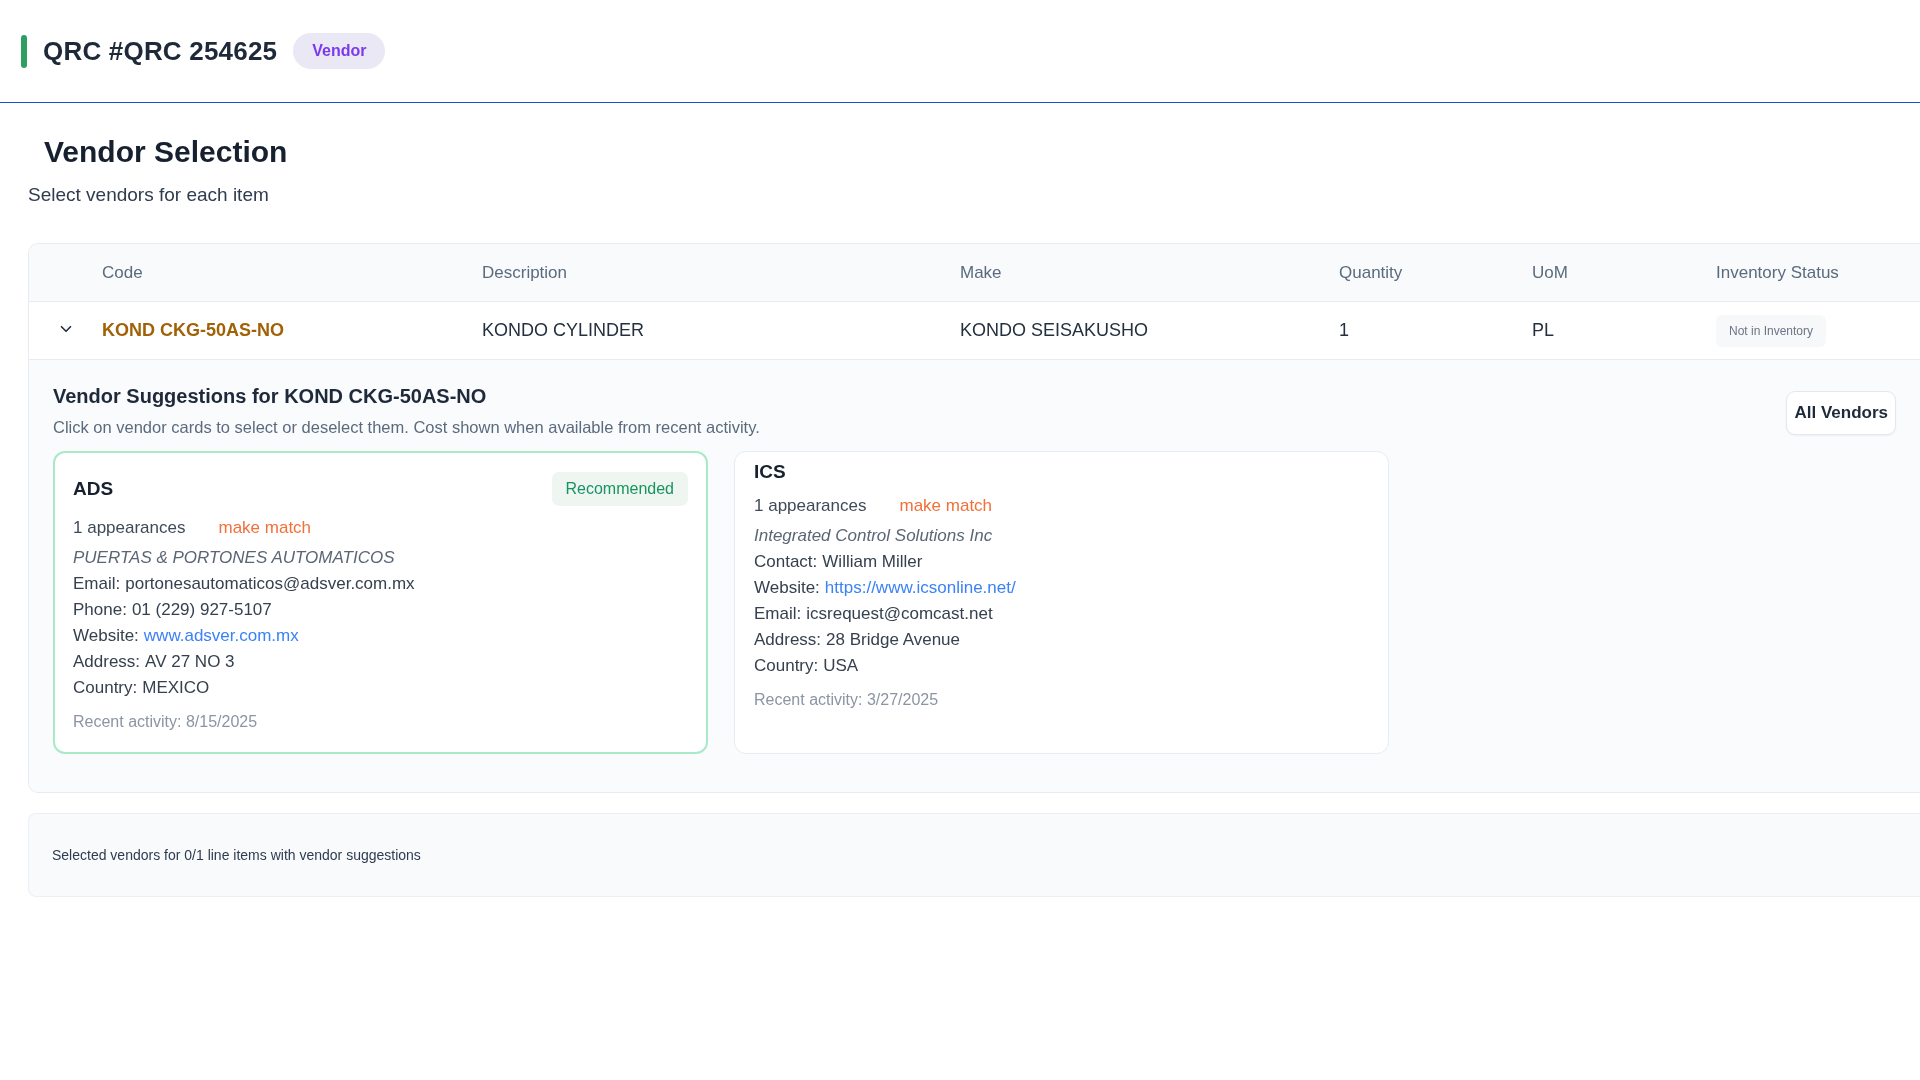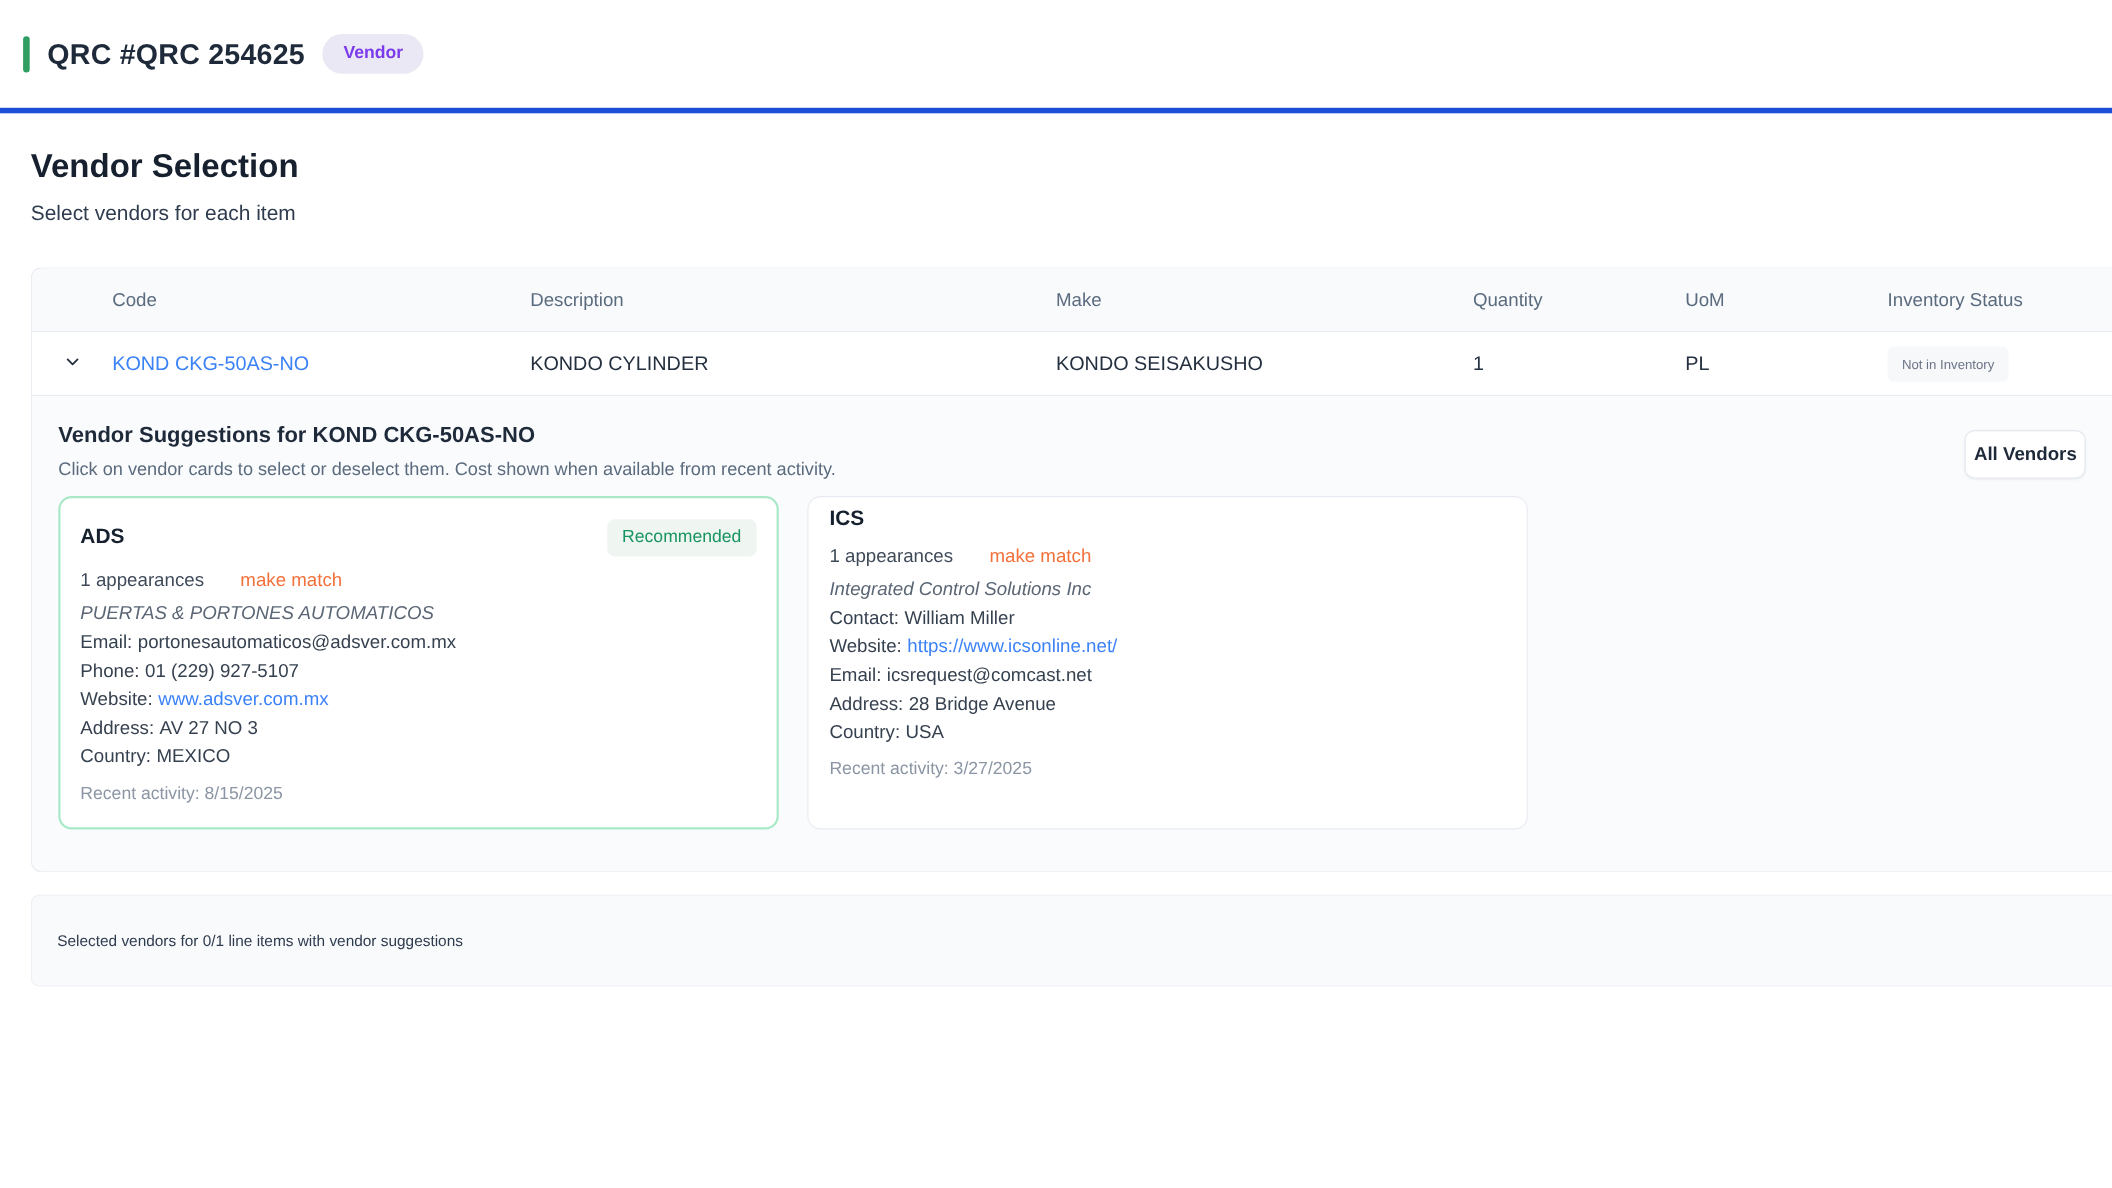--- a/index.html
+++ b/index.html
@@ -8,34 +8,34 @@
     width:1920px; height:1080px;
     background:#ffffff;
     font-family:"Liberation Sans", sans-serif;
     color:#1e2939;
     overflow:hidden;
   }
 
   
   .app-header{
     height:103px;
-    border-bottom:5px solid #1d4ed8;
+    border-bottom:1px solid #1d4ed8;
     display:flex; align-items:center;
     padding:0 28px 0 21px;
   }
   .accent-bar{ width:6px; height:33px; border-radius:3px; background:#2f9e62; margin-right:16px; }
   .qrc-title{ font-size:26px; font-weight:bold; color:#1e2939; letter-spacing:.2px; }
   .type-badge{
     margin-left:16px; background:#e9e8f4; color:#7c3aed;
     font-weight:bold; font-size:16px; padding:9px 19px; border-radius:999px;
   }
 
   
   .main{ padding-left:28px; }
-  .page-heading{ font-size:30px; line-height:38px; font-weight:bold; margin:30px 0 0; color:#16202e; }
+  .page-heading{ font-size:30px; line-height:38px; font-weight:bold; margin:30px 16px 0; color:#16202e; }
   .page-subheading{ font-size:19px; line-height:24px; color:#2f3b4e; margin:12px 0 0; }
 
   
   .table-card{
     margin-top:36px;
     width:1892px;
     border:1px solid #e8ebf1; border-right:none;
     border-radius:10px 0 0 10px;
     overflow:hidden;
   }
@@ -44,21 +44,21 @@
     grid-template-columns:73px 380px 478px 379px 193px 184px auto;
     align-items:center;
   }
   .thead{
     background:#f8fafc; border-bottom:1px solid #e8ebf1;
     height:58px; font-size:17px; color:#5b6b7e;
   }
   .trow{ height:58px; background:#ffffff; border-bottom:1px solid #e8ebf1; font-size:18px; color:#24303f; }
   .chevron-cell{ display:flex; justify-content:center; align-items:center; }
   .chevron-btn{ background:none; border:none; padding:4px; cursor:pointer; display:flex; }
-  .code-cell{ font-weight:normal; color:#3b82f6; }
+  .code-cell{ font-weight:bold; color:#a16207; }
   .status-badge{
     display:inline-block; background:#f7f8fa; color:#6b7586;
     font-size:12px; padding:9px 13px; border-radius:6px;text-align:center;
   }
 
   
   .suggest-panel{
     background:#fafbfd;
     padding:24px 24px 38px 24px;
     border-radius:0 0 0 10px;

